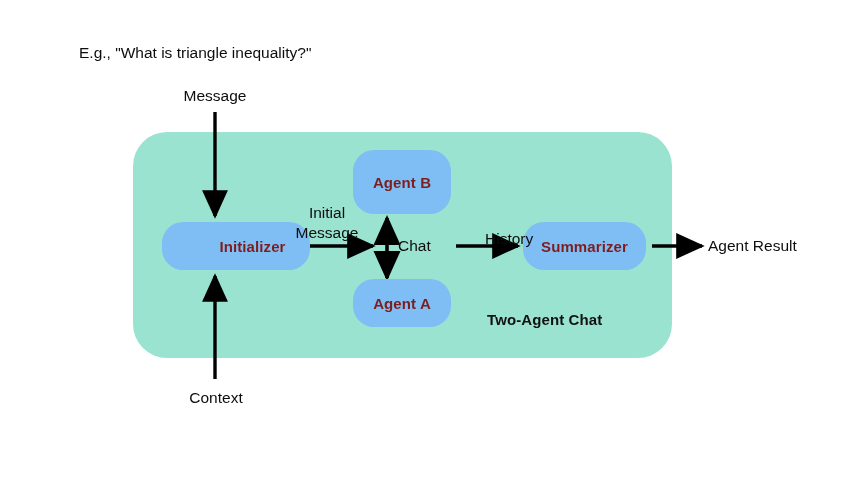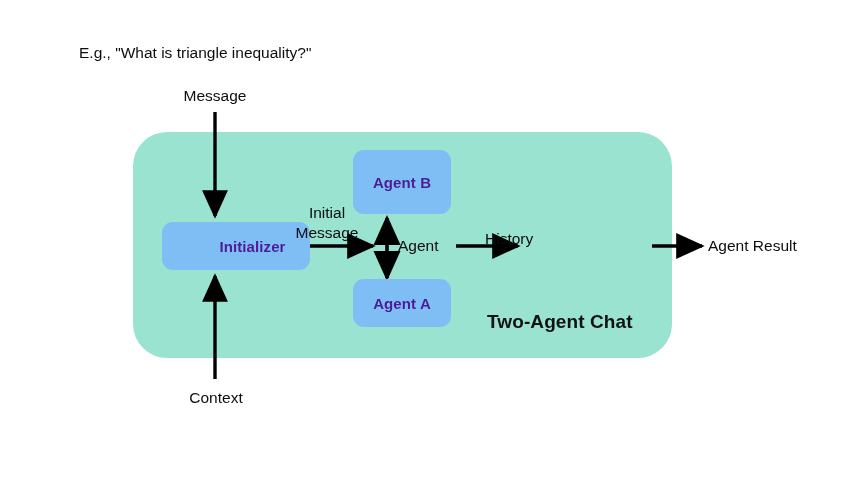--- a/index.html
+++ b/index.html
@@ -26,38 +26,38 @@
     top: 132px;
     width: 539px;
     height: 226px;
     background: #99e3d0;
     border-radius: 34px;
   }
   .panel-label {
     position: absolute;
     left: 487px;
     top: 311px;
-    font-size: 19px;
+    font-size: 15px;
     font-weight: bold;
     letter-spacing: 0.1px;
     color: #111111;
     white-space: nowrap;
   }
 
   
   .node {
     position: absolute;
     background: #7fbef4;
-    border-radius: 11px;
+    border-radius: 21px;
     display: flex;
     align-items: center;
     justify-content: center;
     font-size: 15px;
     font-weight: bold;
-    color: #4c1d95;
+    color: #7f1d1d;
     letter-spacing: 0.1px;
     white-space: nowrap;
   }
   .node-initializer { left: 162px; top: 222px; width: 115px; height: 48px; padding-left: 33px; }
   .node-agent-b     { left: 353px; top: 150px; width: 98px;  height: 64px; }
   .node-agent-a     { left: 353px; top: 279px; width: 98px;  height: 48px; }
   .node-summarizer  { left: 523px; top: 222px; width: 123px; height: 48px; }
 
   
   .text {
@@ -131,34 +131,37 @@
 
   <div class="node node-initializer">
     <span>Initializer</span>
   </div>
   <div class="node node-agent-b">
     <span>Agent B</span>
   </div>
   <div class="node node-agent-a">
     <span>Agent A</span>
   </div>
+  <div class="node node-summarizer">
+    <span>Summarizer</span>
+  </div>
 
   <div class="panel-label">Two-Agent Chat</div>
 
   <div class="text t-example-top">E.g., "What is triangle inequality?"</div>
 
   <div class="text t-message center">Message</div>
 
   <div class="text t-context center">Context</div>
 
 
   <div class="text t-chat-result">Agent Result</div>
 
   <div class="text t-initial-msg">
     <span>Initial</span><br>
     <span>Message</span>
   </div>
 
-  <div class="text t-chat">Agent</div>
+  <div class="text t-chat">Chat</div>
 
   <div class="text t-history">History</div>
 
 </div>
 
 </body></html>

